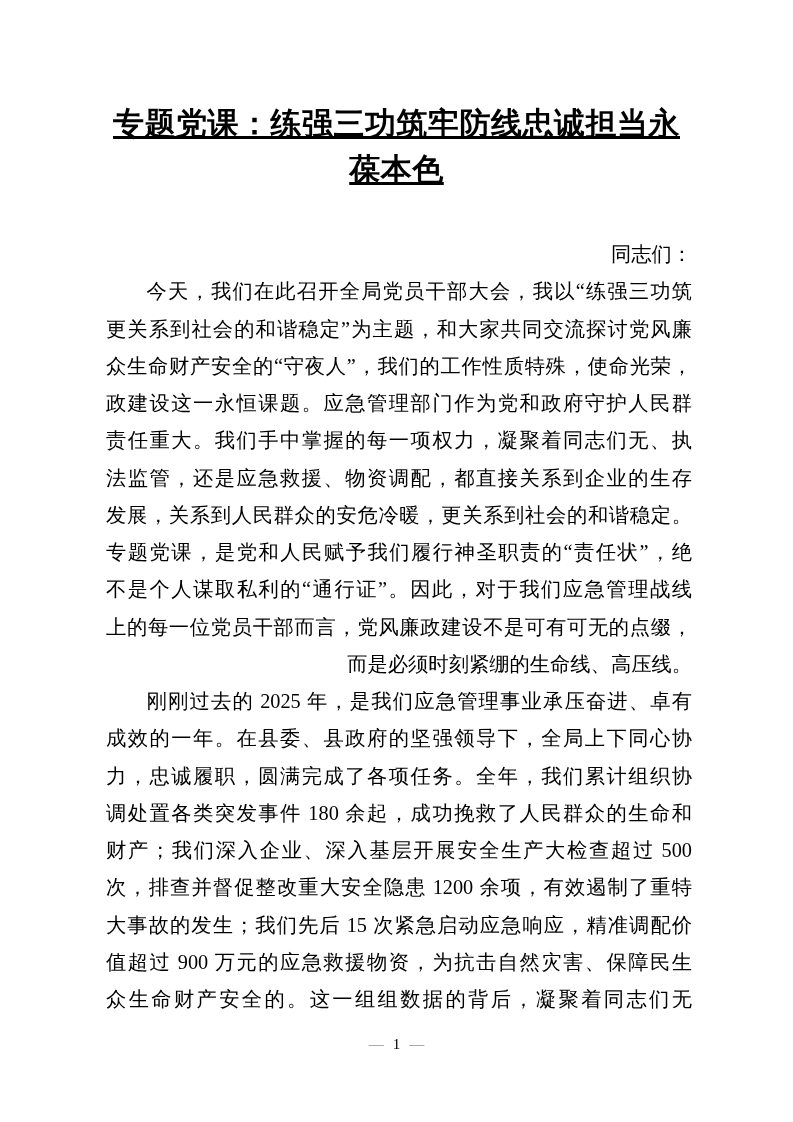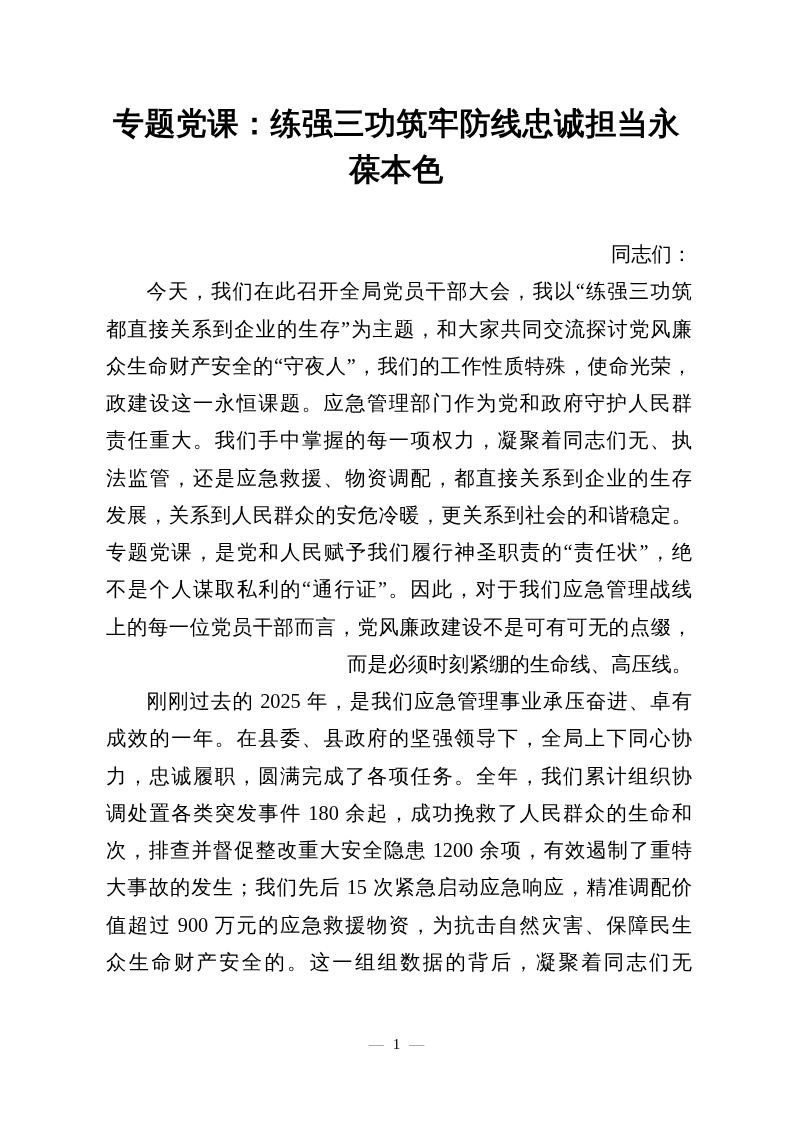--- a/index.html
+++ b/index.html
@@ -18,20 +18,21 @@
   }
   .doc-title {
     position: absolute;
     left: 103px; top: 100px; width: 587px;
     text-align: center;
     font-family: "DejaVu Serif", "Liberation Serif", serif;
     font-weight: 700;
     font-size: 31px;
     line-height: 46px;
     letter-spacing: 0.5px;
+    text-decoration: underline;
   }
   .doc-title .tline { display: block; }
   .doc-body {
     position: absolute;
     left: 106px; top: 236px; width: 586px;
   }
   .line {
     font-size: 20.3px;
     line-height: 37.25px;
     height: 37.25px;
@@ -58,34 +59,35 @@
 <div class="page">
 
   <h1 class="doc-title">
     <span class="tline">专题党课：练强三功筑牢防线忠诚担当永</span>
     <span class="tline">葆本色</span>
   </h1>
 
   <div class="doc-body">
     <div class="line">同志们：</div>
     <div class="line j indent">今天，我们在此召开全局党员干部大会，我以“练强三功筑</div>
-    <div class="line j">都直接关系到企业的生存”为主题，和大家共同交流探讨党风廉</div>
+    <div class="line j">更关系到社会的和谐稳定”为主题，和大家共同交流探讨党风廉</div>
     <div class="line j">众生命财产安全的“守夜人”，我们的工作性质特殊，使命光荣，</div>
     <div class="line j">政建设这一永恒课题。应急管理部门作为党和政府守护人民群</div>
     <div class="line j">责任重大。我们手中掌握的每一项权力，凝聚着同志们无、执</div>
     <div class="line j">法监管，还是应急救援、物资调配，都直接关系到企业的生存</div>
     <div class="line j">发展，关系到人民群众的安危冷暖，更关系到社会的和谐稳定。</div>
     <div class="line j">专题党课，是党和人民赋予我们履行神圣职责的“责任状”，绝</div>
     <div class="line j">不是个人谋取私利的“通行证”。因此，对于我们应急管理战线</div>
     <div class="line j">上的每一位党员干部而言，党风廉政建设不是可有可无的点缀，</div>
     <div class="line">而是必须时刻紧绷的生命线、高压线。</div>
     <div class="line j indent">刚刚过去的 2025 年，是我们应急管理事业承压奋进、卓有</div>
     <div class="line j">成效的一年。在县委、县政府的坚强领导下，全局上下同心协</div>
     <div class="line j">力，忠诚履职，圆满完成了各项任务。全年，我们累计组织协</div>
     <div class="line j">调处置各类突发事件 180 余起，成功挽救了人民群众的生命和</div>
+    <div class="line j">财产；我们深入企业、深入基层开展安全生产大检查超过 500</div>
     <div class="line j">次，排查并督促整改重大安全隐患 1200 余项，有效遏制了重特</div>
     <div class="line j">大事故的发生；我们先后 15 次紧急启动应急响应，精准调配价</div>
     <div class="line j">值超过 900 万元的应急救援物资，为抗击自然灾害、保障民生</div>
     <div class="line j">众生命财产安全的。这一组组数据的背后，凝聚着同志们无</div>
   </div>
 
   <div class="page-footer">
     <span class="dash">—</span><span class="pagenum">1</span><span class="dash">—</span>
   </div>
 

